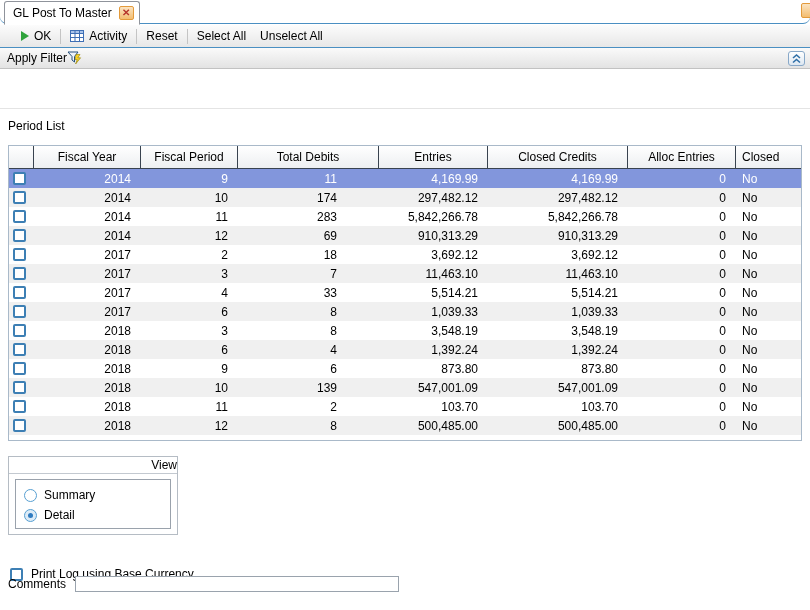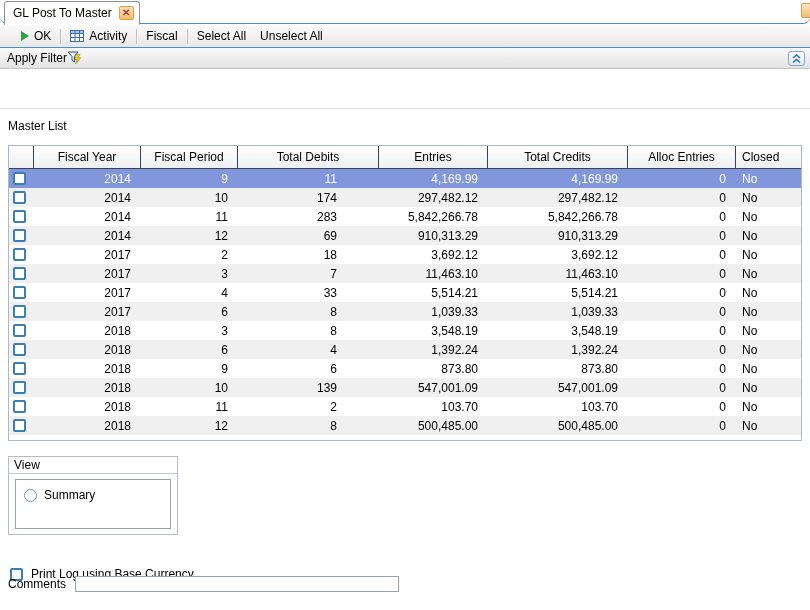--- a/index.html
+++ b/index.html
@@ -49,21 +49,21 @@
   .trow{display:flex;height:19px;align-items:center;}
   .trow.alt{background:#f0f0f0;}
   .trow.selected{background:#8296dc;color:#fff;}
   .c{box-sizing:border-box;}
   .cell-num{text-align:right;padding-right:10px;}
   .cell-txt{padding-left:6px;}
   .selcell{display:flex;align-items:center;padding-left:4px;}
   .gcb{display:inline-block;width:9px;height:9px;border:2px solid #3d7fb4;border-radius:2px;background:#fff;}
   
   .viewbox{position:absolute;left:8px;top:456px;width:170px;height:79px;box-sizing:border-box;
-    border:1px solid #b5bcc4;background:#fff;}
+    border:1px solid #b5bcc4;background:#fff;text-align:right;}
   .vtitle{height:16px;line-height:16px;padding-left:5px;border-bottom:1px solid #c3c9d0;}
   .vinner{position:absolute;left:6px;top:22px;right:6px;bottom:5px;border:1px solid #9aa2ac;
     box-sizing:border-box;padding:5px 0 0 8px;}
   .vopt{display:flex;align-items:center;gap:7px;height:20px;}
   .radio{width:13px;height:13px;box-sizing:border-box;border:1px solid #58a0d2;border-radius:50%;background:#fff;position:relative;}
   .radio.sel{background:#dcebf7;}
   .radio.sel::after{content:"";position:absolute;left:3px;top:3px;width:5px;height:5px;border-radius:50%;background:#2f7bc0;}
   
   .plrow{position:absolute;left:10px;top:547px;display:flex;align-items:center;gap:8px;margin-top:20px;}
   .cb{width:9px;height:9px;border:2px solid #3d7fb4;border-radius:2px;background:#fff;}
@@ -96,21 +96,21 @@
         <rect x="0.5" y="0.5" width="13" height="3" fill="#aac4ea" stroke="#3e6fb5"></rect>
         <line x1="5" y1="0.5" x2="5" y2="11.5" stroke="#3e6fb5"></line>
         <line x1="9.5" y1="0.5" x2="9.5" y2="11.5" stroke="#3e6fb5"></line>
         <line x1="0.5" y1="7.5" x2="13.5" y2="7.5" stroke="#3e6fb5"></line>
       </svg>
     </span>
     <span>Activity</span>
   </div>
   <div class="tsep"></div>
   <div class="tbtn">
-    <span>Fiscal</span>
+    <span>Reset</span>
   </div>
   <div class="tsep"></div>
   <div class="tbtn">
     <span>Select All</span>
   </div>
   <div class="tbtn">
     <span>Unselect All</span>
   </div>
 </div>
 
@@ -129,30 +129,30 @@
     </svg>
   </span>
 </div>
 
 <div class="filterpanel"></div>
 <div class="and-row">
   <span>And</span>
   <span class="add-circle">+</span>
 </div>
 
-<div class="pl-label">Master List</div>
+<div class="pl-label">Period List</div>
 
 <div class="grid">
   <div class="ghead">
     <div class="hc c0"></div>
     <div class="hc c1">Fiscal Year</div>
     <div class="hc c2">Fiscal Period</div>
     <div class="hc c4">Total Debits</div>
     <div class="hc c3">Entries</div>
-    <div class="hc c5">Total Credits</div>
+    <div class="hc c5">Closed Credits</div>
     <div class="hc c6">Alloc Entries</div>
     <div class="hc c7 left">Closed</div>
   </div>
   <div id="gbody">
     <div class="trow selected">
       <div class="c c0 selcell">
         <span class="gcb"></span>
       </div>
       <div class="c c1 cell-num">2014</div>
       <div class="c c2 cell-num">9</div>
@@ -335,20 +335,24 @@
 
 </div>
 
 <div class="viewbox">
   <div class="vtitle">View</div>
   <div class="vinner">
     <div class="vopt">
       <span class="radio"></span>
       <span>Summary</span>
     </div>
+    <div class="vopt">
+      <span class="radio sel"></span>
+      <span>Detail</span>
+    </div>
   </div>
 </div>
 
 <div class="plrow">
   <span class="cb"></span>
   <span>Print Log using Base Currency</span>
 </div>
 
 <div class="commrow">
   <span>Comments</span>

